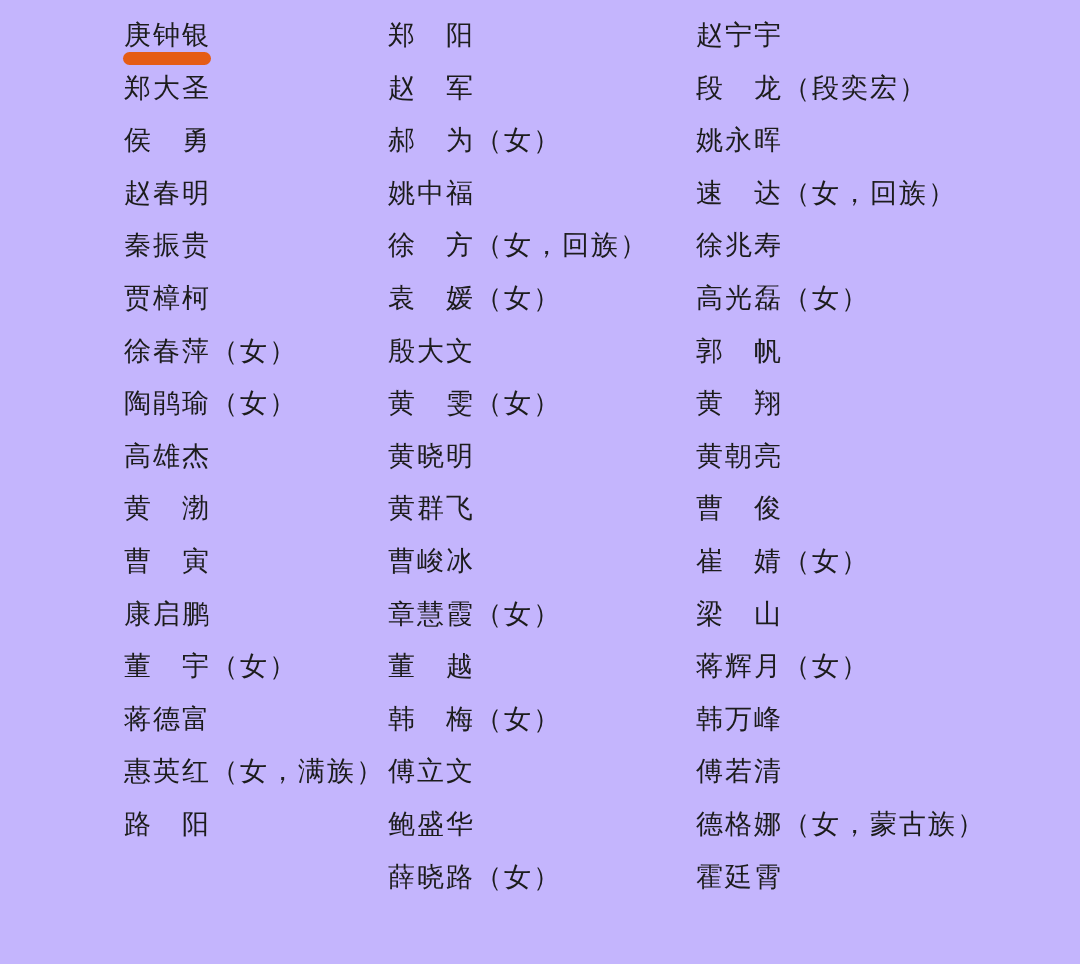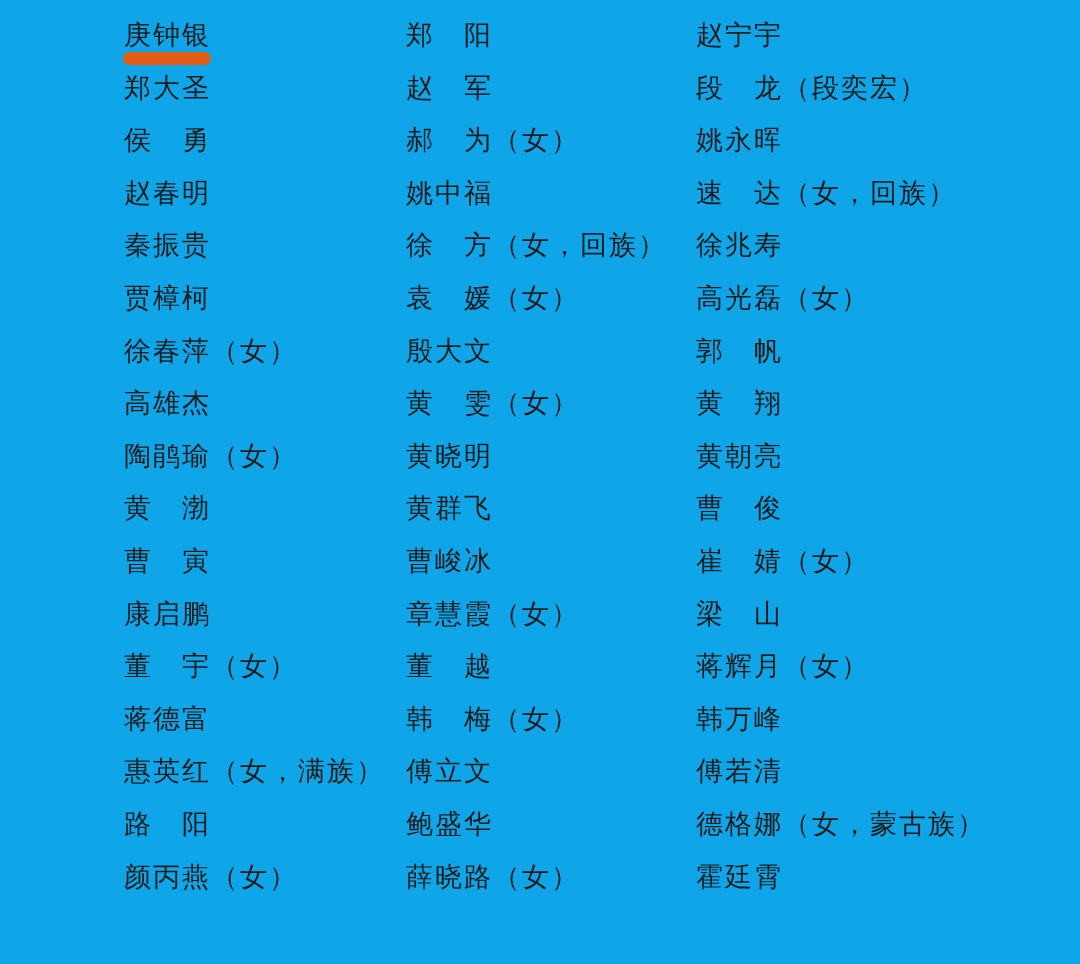--- a/index.html
+++ b/index.html
@@ -4,31 +4,31 @@
 <style>
   html, body {
     margin: 0;
     padding: 0;
     background: #ffffff;
   }
   .page {
     position: relative;
     width: 1080px;
     height: 964px;
-    background: #0ea5e9;
+    background: #c4b5fd;
     overflow: hidden;
     font-family: "DejaVu Serif", "Liberation Serif", serif;
     color: #1c1c1c;
   }
   .column {
     position: absolute;
     top: 9px;
   }
   .col-0 { left: 124px; }
-  .col-1 { left: 406px; }
+  .col-1 { left: 388px; }
   .col-2 { left: 696px; }
   .row {
     position: relative;
     height: 52.6px;
     line-height: 52.6px;
     font-size: 27px;
     letter-spacing: 2px;
     white-space: nowrap;
   }
   .txt {
@@ -49,30 +49,29 @@
 
 <div class="page">
   <div class="column col-0">
       <div class="row"><span class="txt">庚钟银</span><span class="underline-pill" style="background: rgb(229, 92, 20);"></span></div>
       <div class="row"><span class="txt">郑大圣</span></div>
       <div class="row"><span class="txt">侯　勇</span></div>
       <div class="row"><span class="txt">赵春明</span></div>
       <div class="row"><span class="txt">秦振贵</span></div>
       <div class="row"><span class="txt">贾樟柯</span></div>
       <div class="row"><span class="txt">徐春萍（女）</span></div>
+      <div class="row"><span class="txt">陶鹃瑜（女）</span></div>
       <div class="row"><span class="txt">高雄杰</span></div>
-      <div class="row"><span class="txt">陶鹃瑜（女）</span></div>
       <div class="row"><span class="txt">黄　渤</span></div>
       <div class="row"><span class="txt">曹　寅</span></div>
       <div class="row"><span class="txt">康启鹏</span></div>
       <div class="row"><span class="txt">董　宇（女）</span></div>
       <div class="row"><span class="txt">蒋德富</span></div>
       <div class="row"><span class="txt">惠英红（女，满族）</span></div>
       <div class="row"><span class="txt">路　阳</span></div>
-      <div class="row"><span class="txt">颜丙燕（女）</span></div>
     </div>
   <div class="column col-1">
       <div class="row"><span class="txt">郑　阳</span></div>
       <div class="row"><span class="txt">赵　军</span></div>
       <div class="row"><span class="txt">郝　为（女）</span></div>
       <div class="row"><span class="txt">姚中福</span></div>
       <div class="row"><span class="txt">徐　方（女，回族）</span></div>
       <div class="row"><span class="txt">袁　媛（女）</span></div>
       <div class="row"><span class="txt">殷大文</span></div>
       <div class="row"><span class="txt">黄　雯（女）</span></div>

